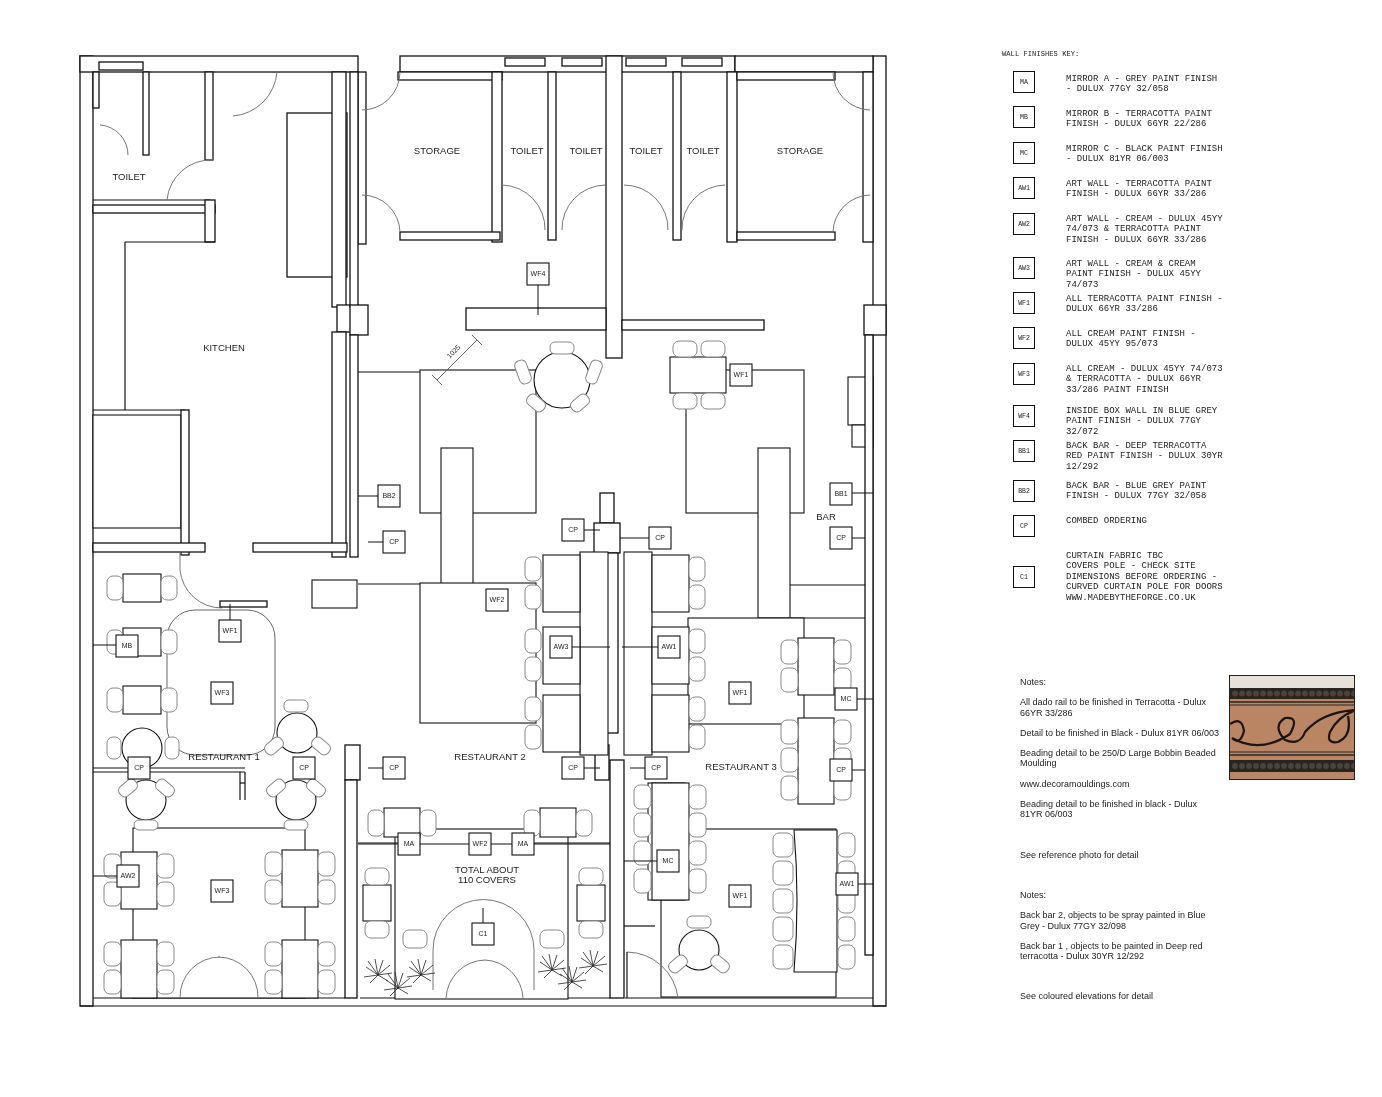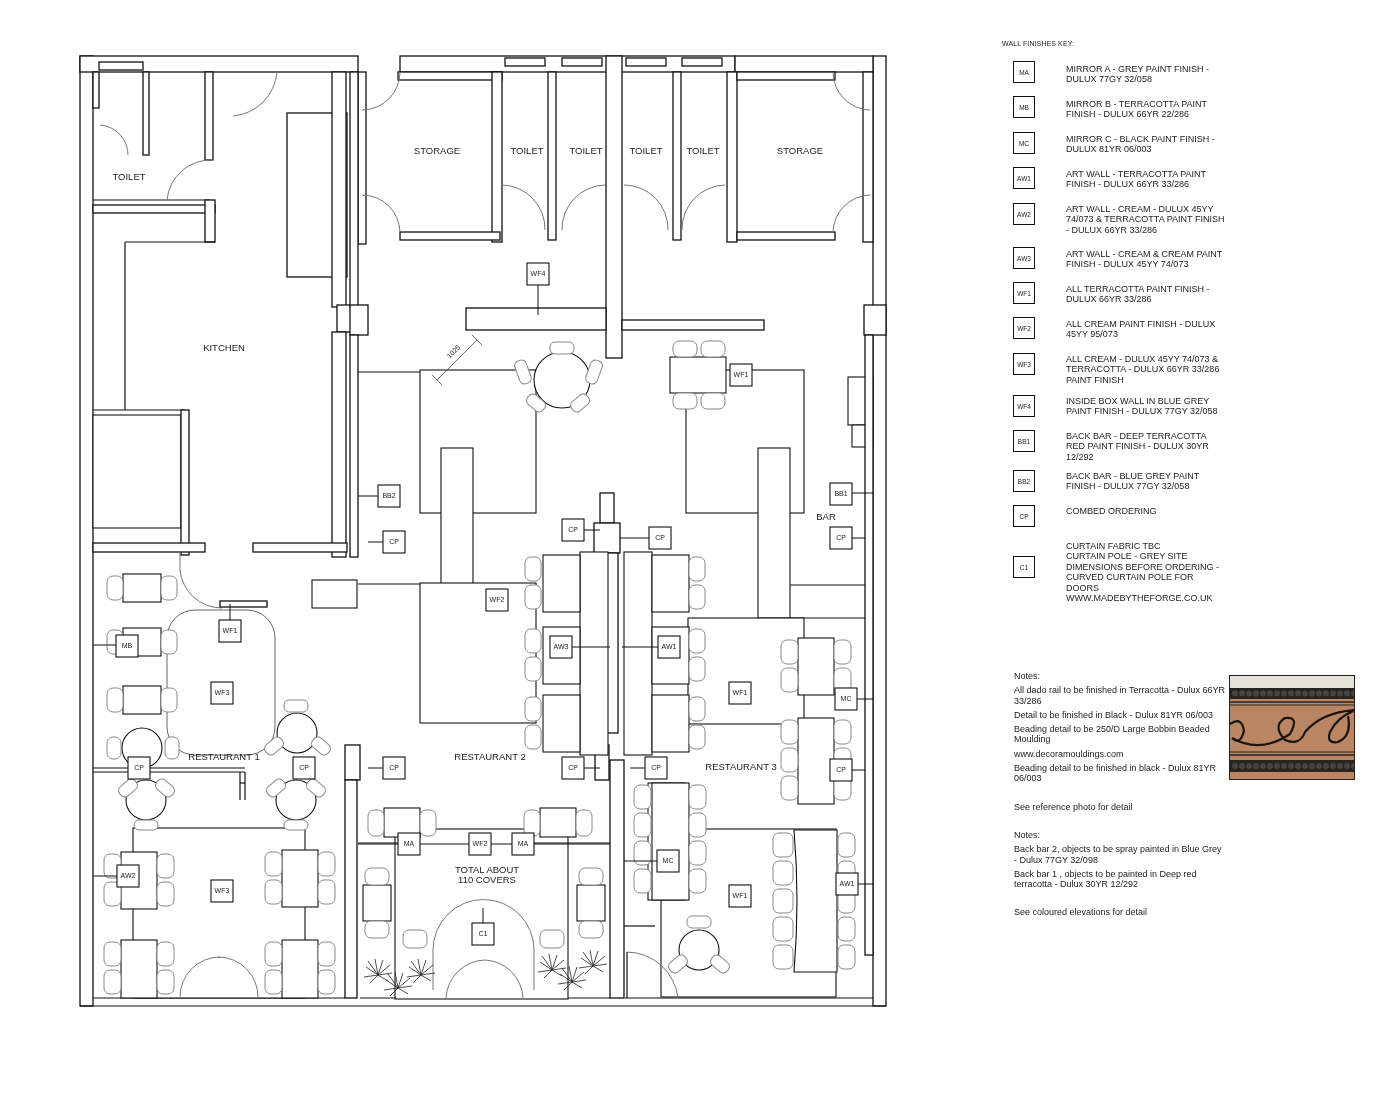--- a/index.html
+++ b/index.html
@@ -12,29 +12,29 @@
   .door { fill: none; stroke: #777; stroke-width: 1; }
   .furn { fill: #ffffff; stroke: #111; stroke-width: 1.1; }
   .chair { fill: #ffffff; stroke: #888; stroke-width: 1; }
   .tag { fill: #ffffff; stroke: #111; stroke-width: 1.1; }
   .tag-text { font-family: "Liberation Sans", sans-serif; font-size: 7px; fill: #222; text-anchor: middle; dominant-baseline: middle; }
   .room-text { font-family: "Liberation Sans", sans-serif; font-size: 9.5px; fill: #222; text-anchor: middle; dominant-baseline: middle; }
   .leader { stroke: #111; stroke-width: 1; }
   .plant { stroke: #222; stroke-width: 0.8; fill: none; }
 
   
-  #key { position: absolute; left: 1000px; top: 40px; width: 240px; }
+  #key { position: absolute; left: 1000px; top: 50px; width: 240px; font-family: Liberation Mono, monospace; }
   #key .key-title { font-size: 7px; letter-spacing: 0.1px; margin-left: 2px; }
   .key-row { position: absolute; left: 0; width: 240px; }
   .key-box { position: absolute; left: 13px; width: 22px; height: 22px; border: 1.2px solid #111;
              font-size: 6.5px; display: flex; align-items: center; justify-content: center; box-sizing: border-box; }
   .key-desc { position: absolute; left: 66px; width: 160px; font-size: 9px; line-height: 10.4px; color: #222; }
 
   #notes { position: absolute; left: 1010px; top: 667px; width: 220px; font-size: 9px; line-height: 10.3px; color: #222; }
-  #notes p { margin: 4px; }
+  #notes p { margin: 10px; }
   #notes .gap { height: 10px; }
 
   #ref-photo { position: absolute; left: 1229px; top: 675px; width: 126px; height: 105px;
                border: 1px solid #222; background: #b98563; overflow: hidden; box-sizing: border-box; }
 </style>
 </head>
 <body>
 
 <svg id="plan" width="990" height="1097" viewBox="0 0 990 1097" xmlns="http://www.w3.org/2000/svg">
 
@@ -503,39 +503,39 @@
   <div class="key-row" style="top:277px">
     <div class="key-box" style="top:0">WF2</div>
     <div class="key-desc" style="top:2px">ALL CREAM PAINT FINISH - DULUX 45YY 95/073</div>
   </div>
   <div class="key-row" style="top:313px">
     <div class="key-box" style="top:0">WF3</div>
     <div class="key-desc" style="top:1px">ALL CREAM - DULUX 45YY 74/073 &amp; TERRACOTTA - DULUX 66YR 33/286 PAINT FINISH</div>
   </div>
   <div class="key-row" style="top:355px">
     <div class="key-box" style="top:0">WF4</div>
-    <div class="key-desc" style="top:1px">INSIDE BOX WALL IN BLUE GREY PAINT FINISH - DULUX 77GY 32/058</div>
+    <div class="key-desc" style="top:1px">INSIDE BOX WALL IN BLUE GREY PAINT FINISH - DULUX 77GY 32/072</div>
   </div>
   <div class="key-row" style="top:390px">
     <div class="key-box" style="top:0">BB1</div>
     <div class="key-desc" style="top:1px">BACK BAR - DEEP TERRACOTTA RED PAINT FINISH - DULUX 30YR 12/292</div>
   </div>
   <div class="key-row" style="top:430px">
     <div class="key-box" style="top:0">BB2</div>
     <div class="key-desc" style="top:1px">BACK BAR - BLUE GREY PAINT FINISH - DULUX 77GY 32/058</div>
   </div>
   <div class="key-row" style="top:465px">
     <div class="key-box" style="top:0">CP</div>
     <div class="key-desc" style="top:1px">COMBED ORDERING</div>
   </div>
   <div class="key-row" style="top:516px">
     <div class="key-box" style="top:0">C1</div>
     <div class="key-desc" style="top:-15px">
       <div>CURTAIN FABRIC TBC</div>
-      <div>CURTAIN POLE - GREY SITE DIMENSIONS BEFORE ORDERING - CURVED CURTAIN POLE FOR DOORS</div>
+      <div>COVERS POLE - CHECK SITE DIMENSIONS BEFORE ORDERING - CURVED CURTAIN POLE FOR DOORS</div>
       <div>WWW.MADEBYTHEFORGE.CO.UK</div>
     </div>
   </div>
 </div>
 
 <div id="notes">
   <p>Notes:</p>
   <p>All dado rail to be finished in Terracotta - Dulux 66YR 33/286</p>
   <p>Detail to be finished in Black - Dulux 81YR 06/003</p>
   <p>Beading detail to be 250/D Large Bobbin Beaded Moulding</p>

